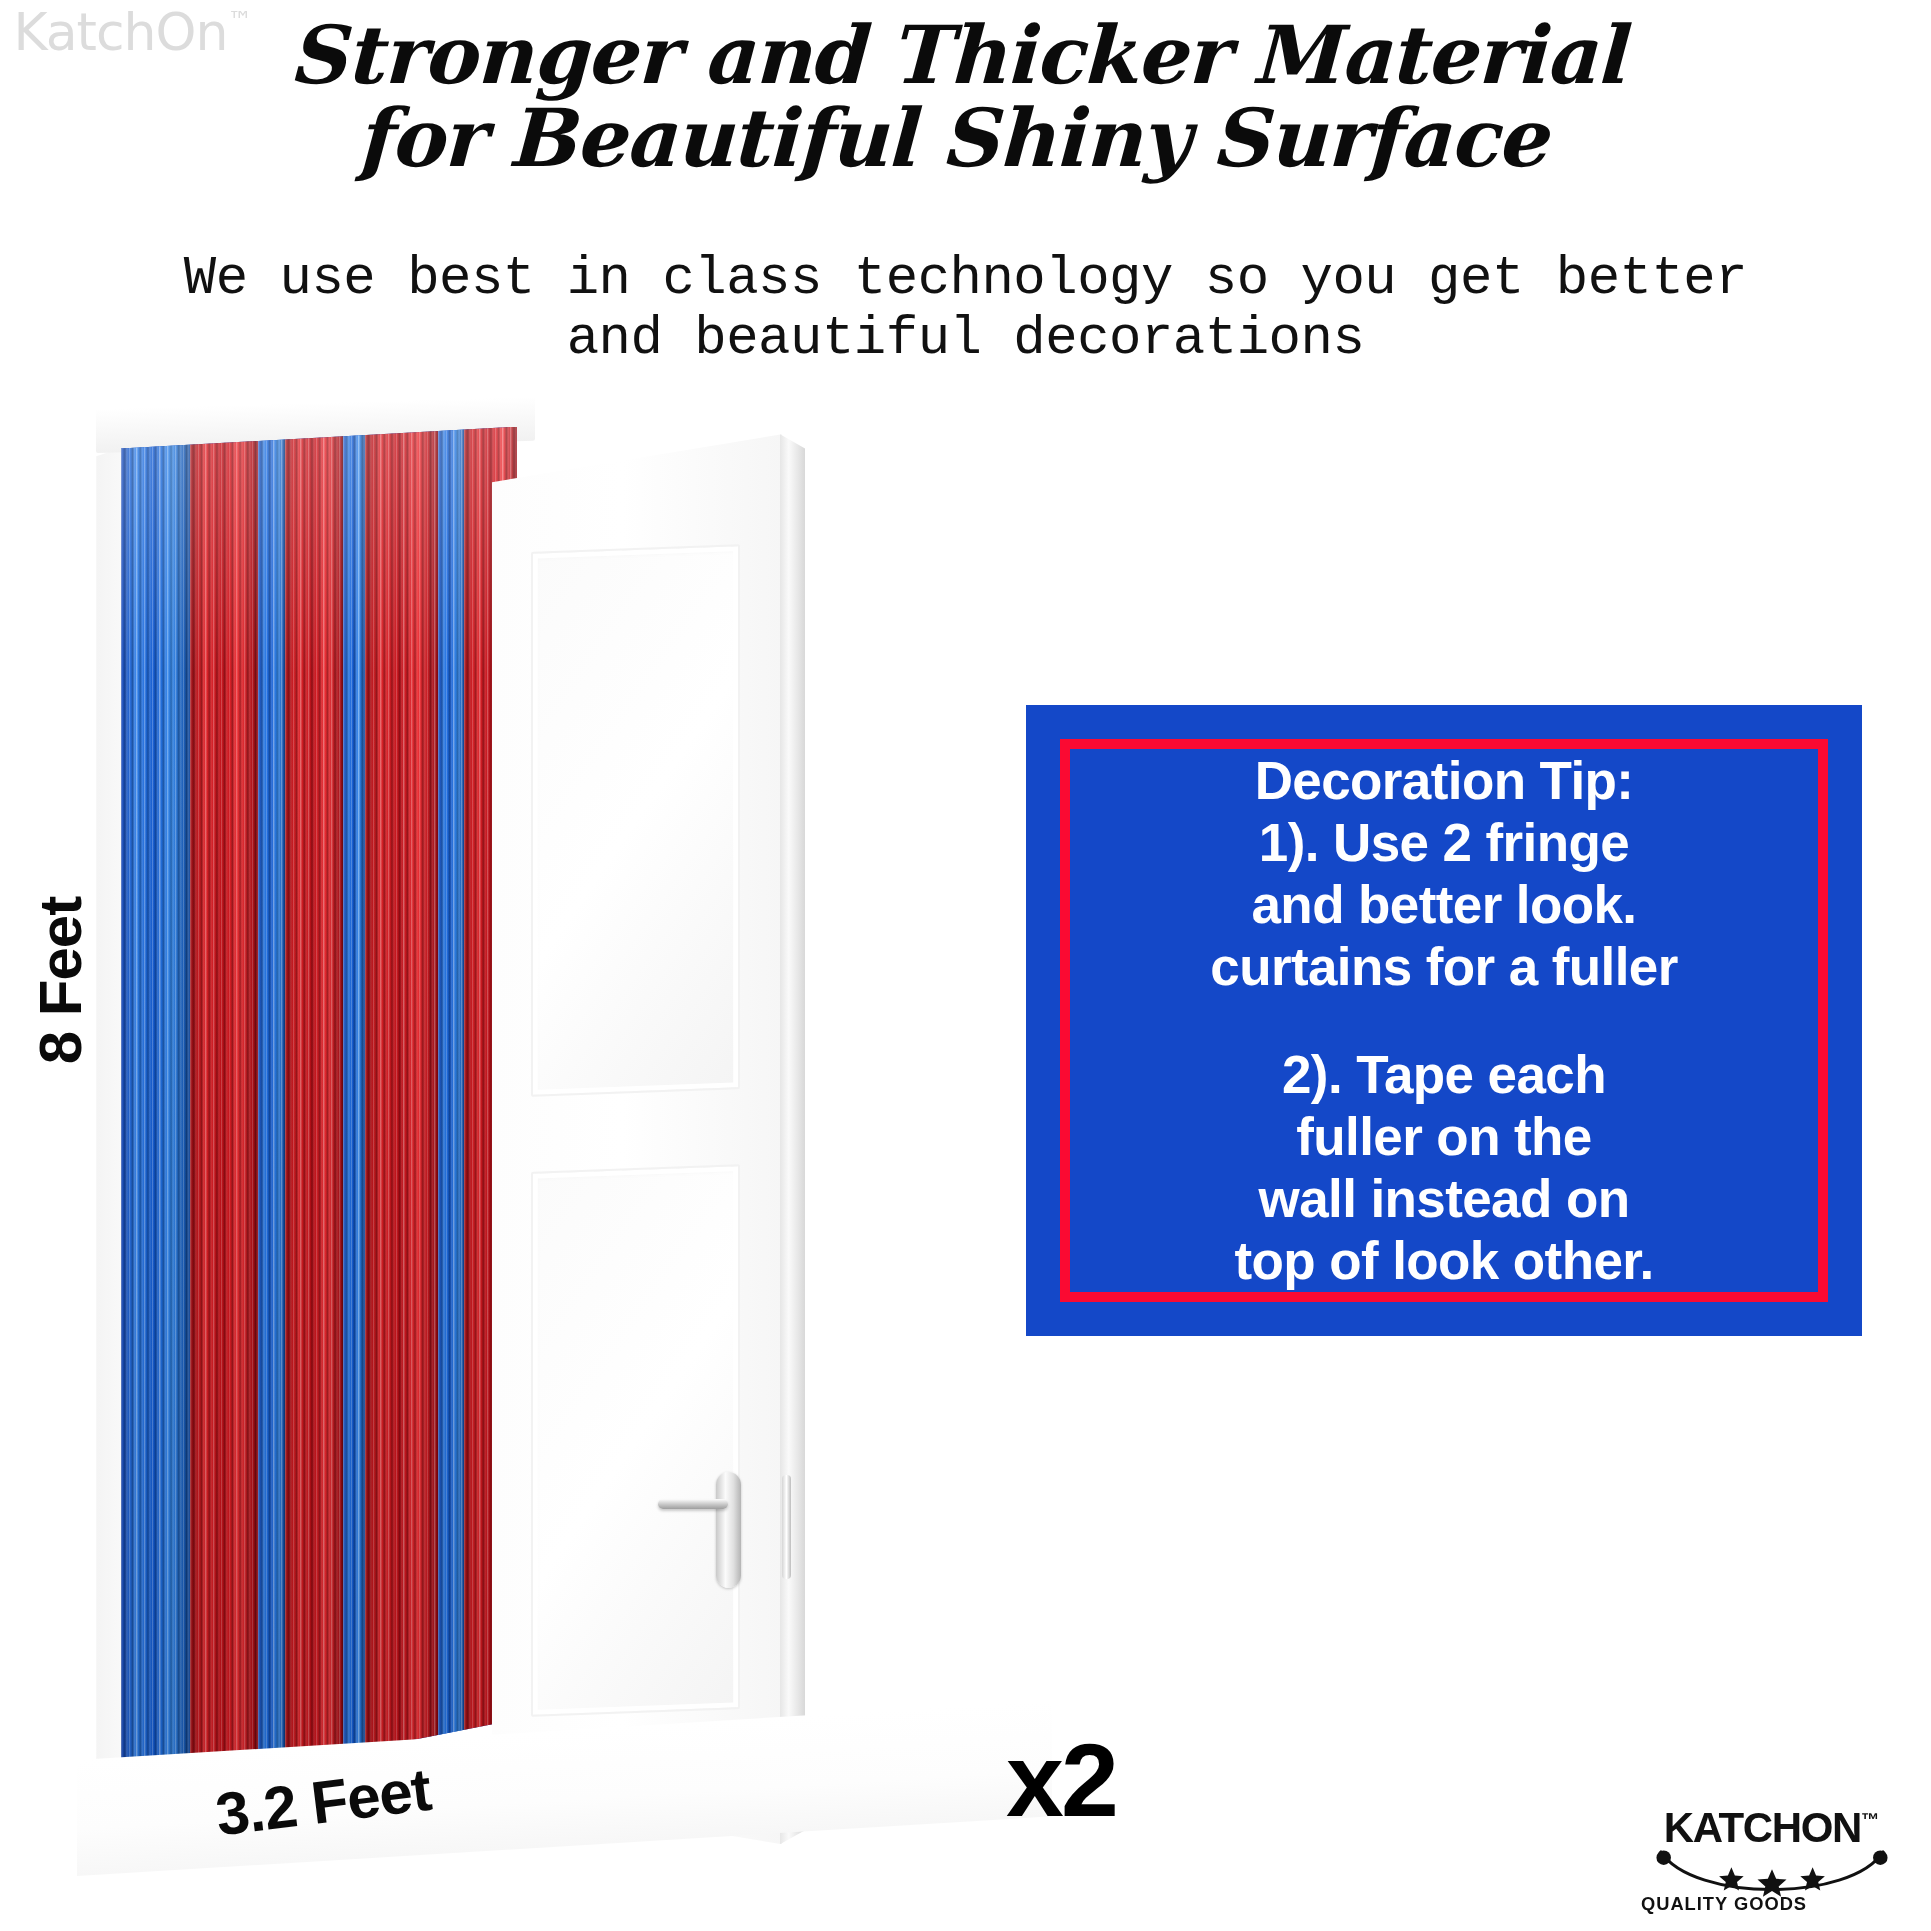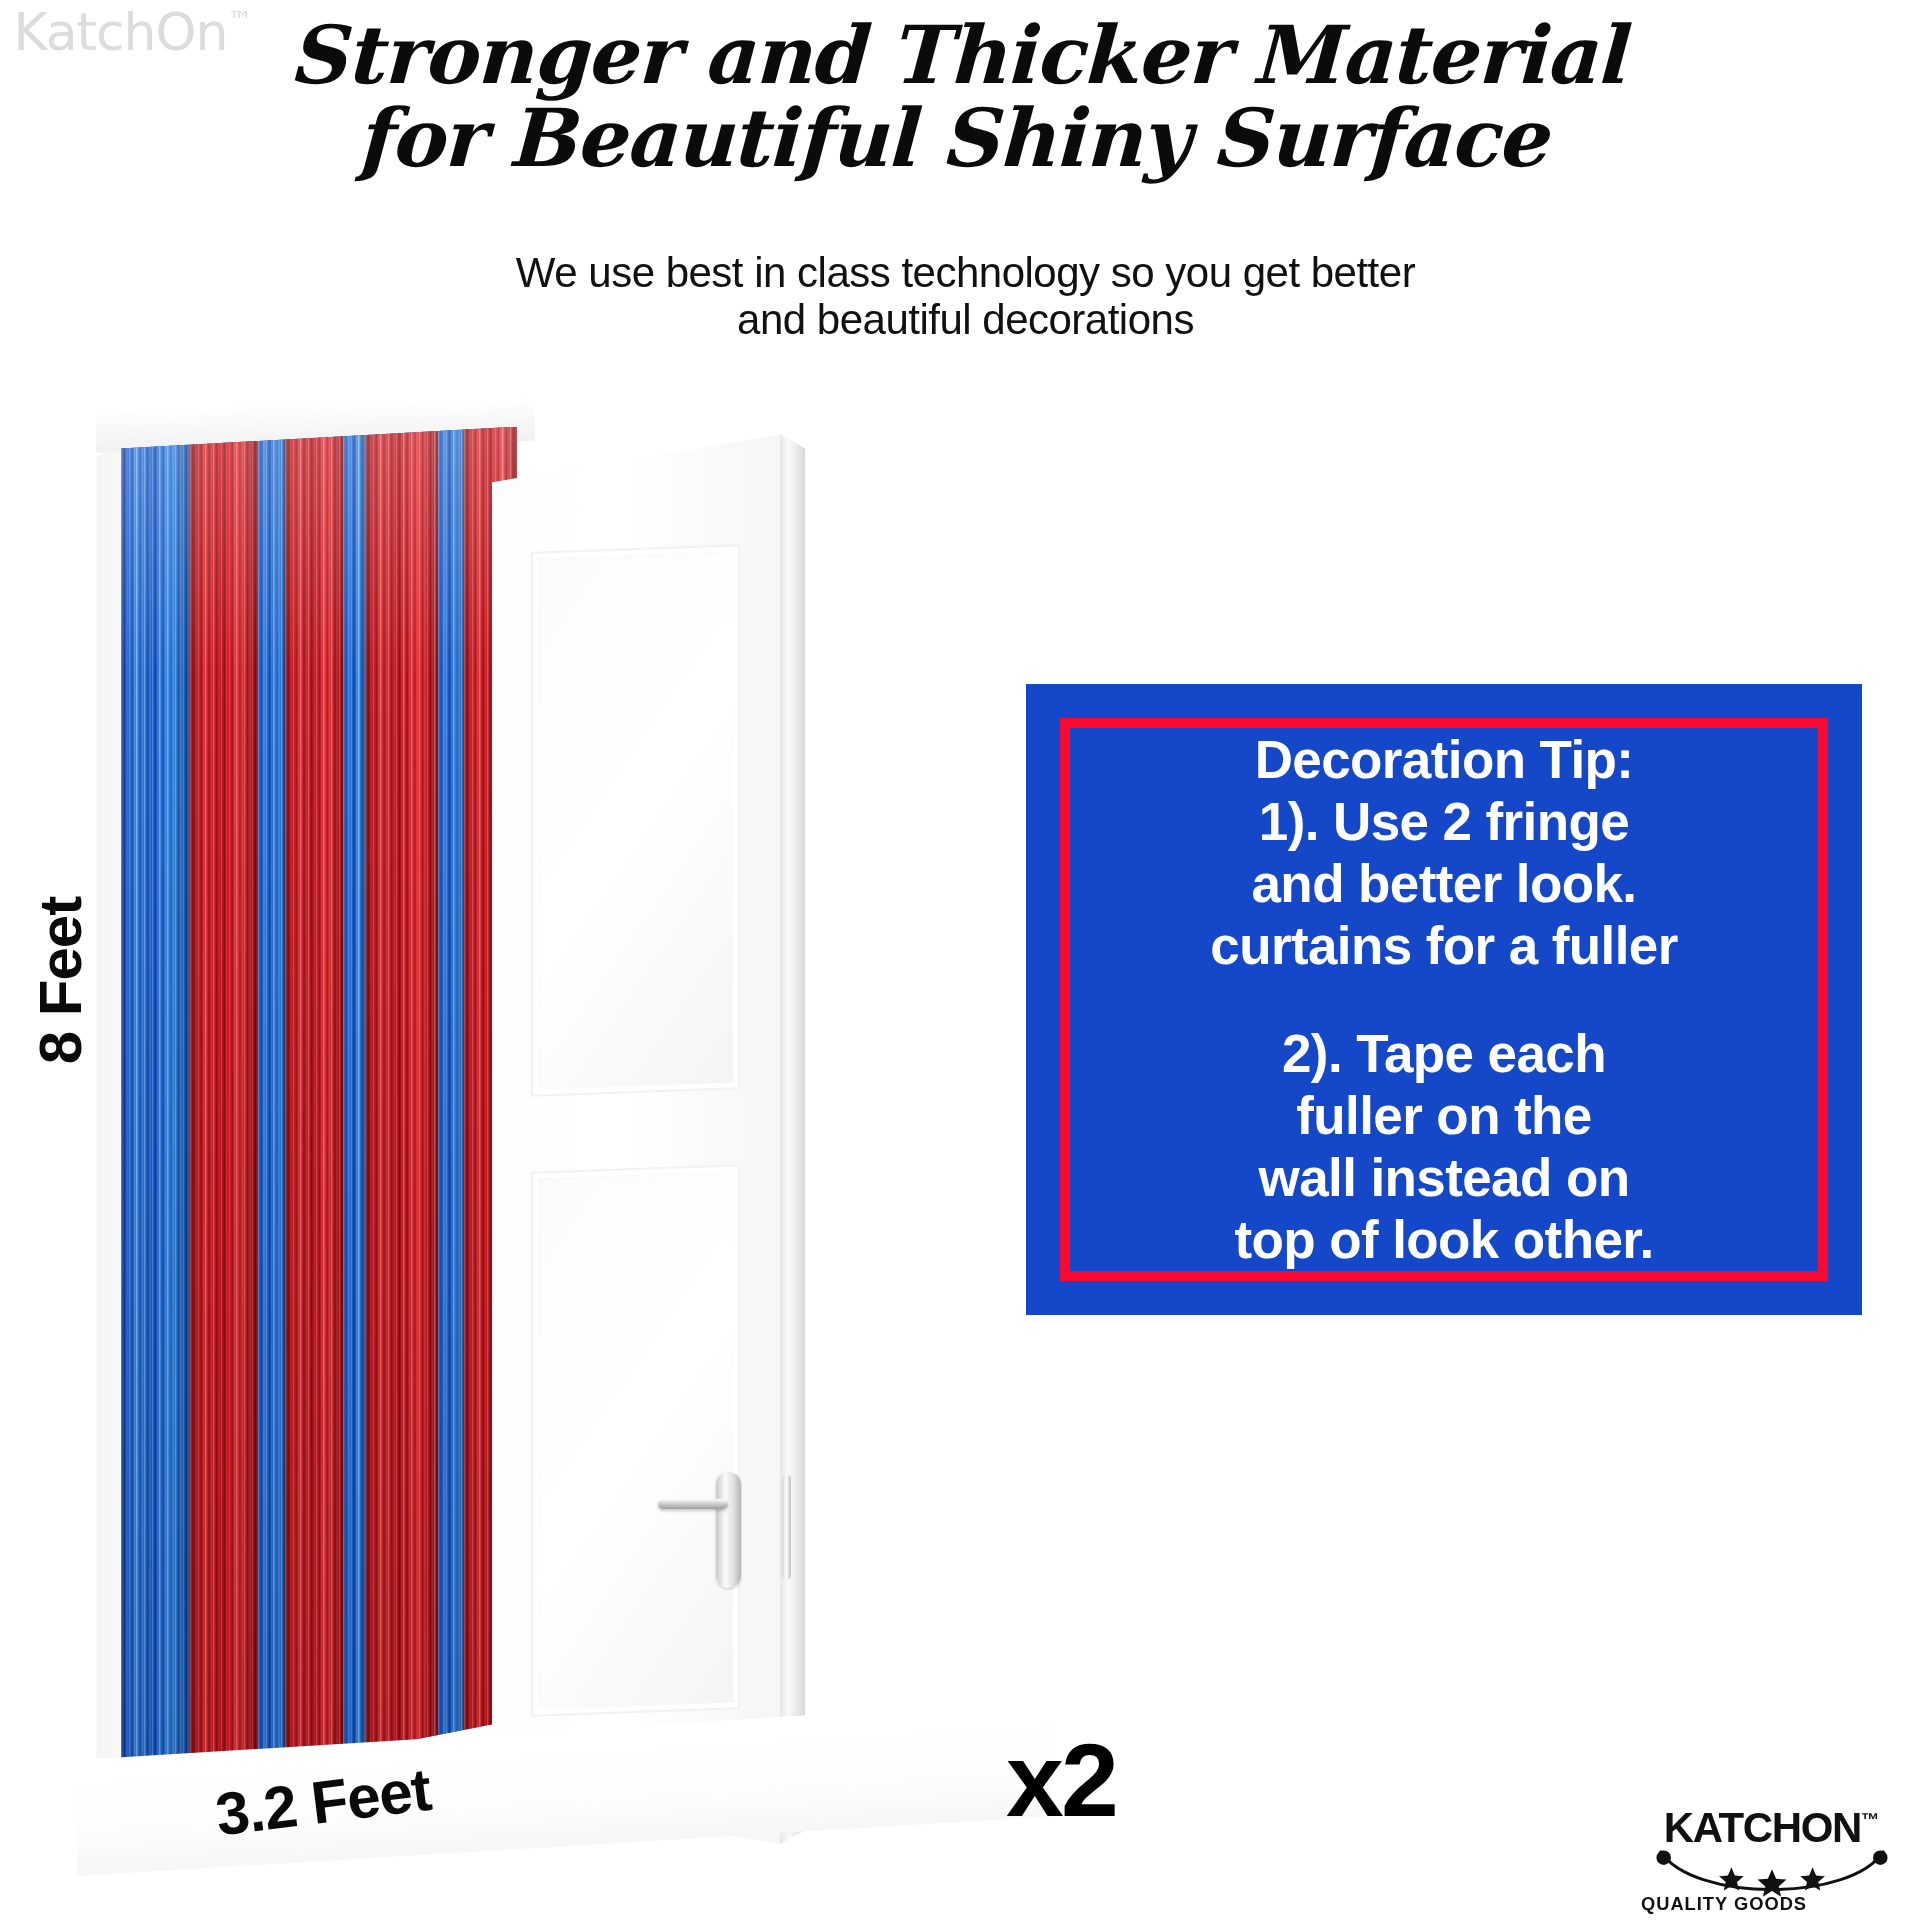--- a/index.html
+++ b/index.html
@@ -55,23 +55,23 @@
   #headline .hl-line.l2 { margin-top: 5.8px; }
 
   
   #subheadline {
     position: absolute;
     left: 0;
     top: 249px;
     width: 1931px;
     text-align: center;
     color: #111111;
-    font-family: Liberation Sans, sans-serif;
+    font-family: Liberation Mono, monospace;
     font-weight: 400;
-    font-size: 42px;
+    font-size: 54px;
     line-height: 1.12;
     letter-spacing: -0.5px;
   }
   #subheadline .sub-line { display: block; white-space: nowrap; }
 
   
   #photo-stage {
     position: absolute;
     left: 77px;
     top: 415px;
@@ -261,21 +261,21 @@
     font-size: 104px;
     font-weight: 700;
     letter-spacing: -2.9px;
     line-height: 1;
   }
 
   
   #tip-box {
     position: absolute;
     left: 1026px;
-    top: 684px;
+    top: 705px;
     width: 836px;
     height: 631px;
     background: #1448c8;
     padding: 34px;
     box-sizing: border-box;
   }
   #tip-inner {
     width: 100%;
     height: 100%;
     border: 10.6px solid #fa0a32;

